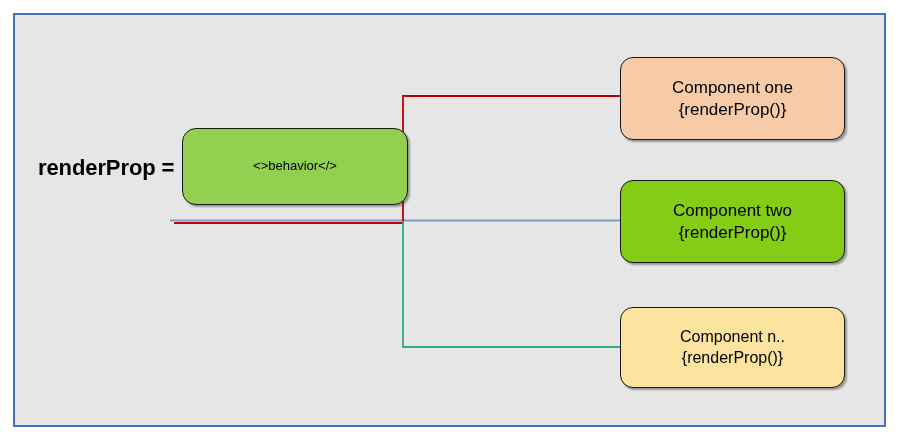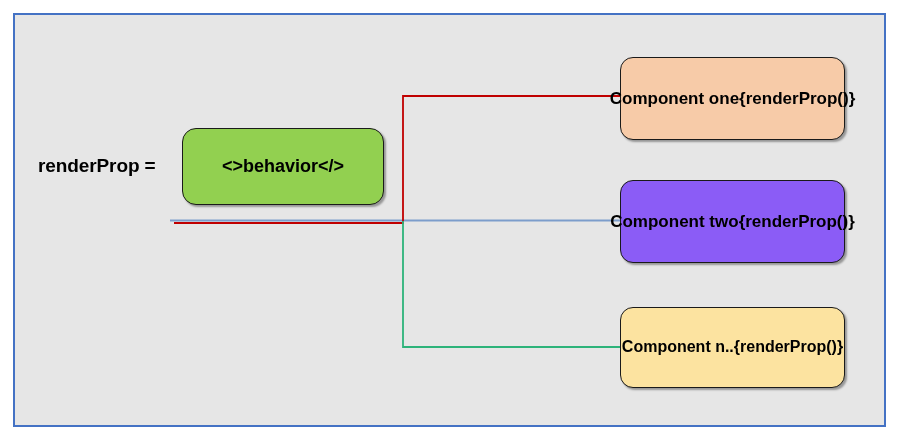--- a/index.html
+++ b/index.html
@@ -22,68 +22,68 @@
     width: 873px;
     height: 414px;
     background: #e6e6e6;
     border: 2px solid #4472c4;
     box-sizing: border-box;
   }
   .label-renderprop {
     position: absolute;
     left: 38px;
     top: 155px;
-    font-size: 19px;
+    font-size: 22px;
     font-weight: bold;
     color: #000000;
     letter-spacing: -0.1px;
     white-space: nowrap;
   }
   .node {
     position: absolute;
     box-sizing: border-box;
     border: 1.6px solid #1a1a1a;
     border-radius: 13px;
     display: flex;
-    flex-direction: row;
+    flex-direction: column;
     align-items: center;
     justify-content: center;
     text-align: center;
-    font-weight: bold;
+    font-weight: normal;
     color: #000000;
     box-shadow: 2px 2px 2px rgba(0,0,0,0.35);
   }
   .node .line1, .node .line2 {
     display: block;
     line-height: 1.28;
     white-space: nowrap;
   }
   #node-behavior {
     left: 182px;
     top: 128px;
-    width: 202px;
+    width: 226px;
     height: 77px;
     background: #92d050;
     border-radius: 14px;
-    font-size: 18px;
+    font-size: 13px;
   }
   #node-component-one {
     left: 620px;
     top: 57px;
     width: 225px;
     height: 83px;
     background: #f7cba8;
     font-size: 17px;
   }
   #node-component-two {
     left: 620px;
     top: 180px;
     width: 225px;
     height: 83px;
-    background: #8b5cf6;
+    background: #84cc16;
     font-size: 17px;
   }
   #node-component-n {
     left: 620px;
     top: 307px;
     width: 225px;
     height: 81px;
     background: #fce3a0;
     font-size: 16px;
   }

